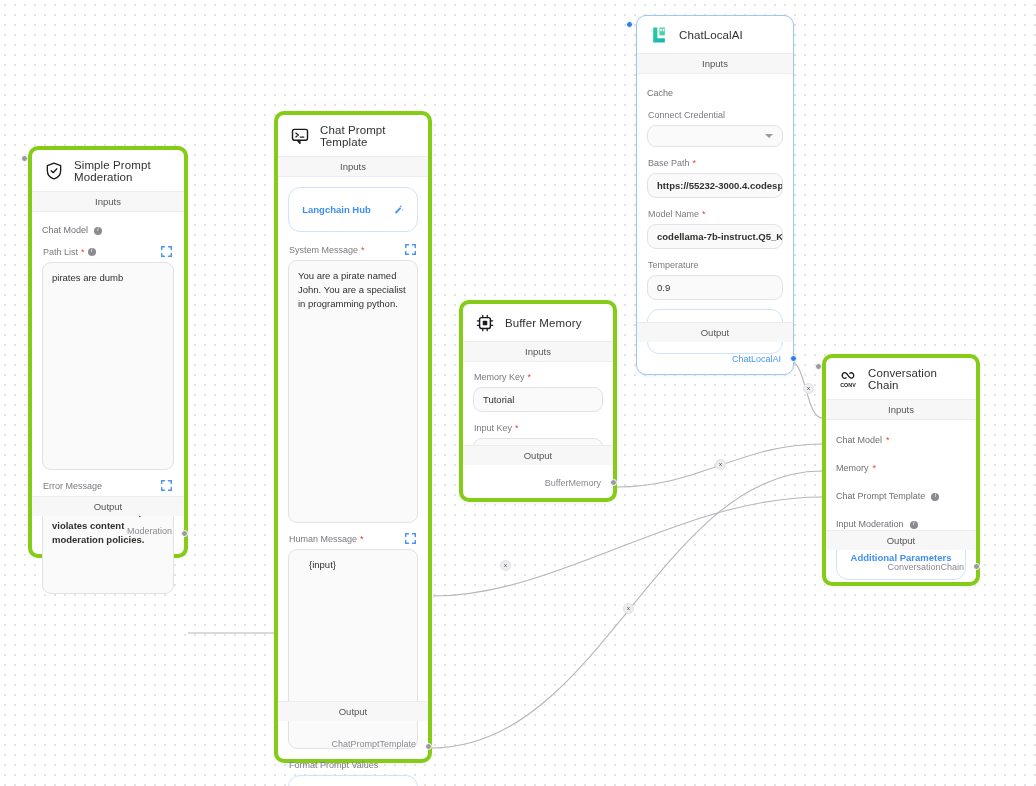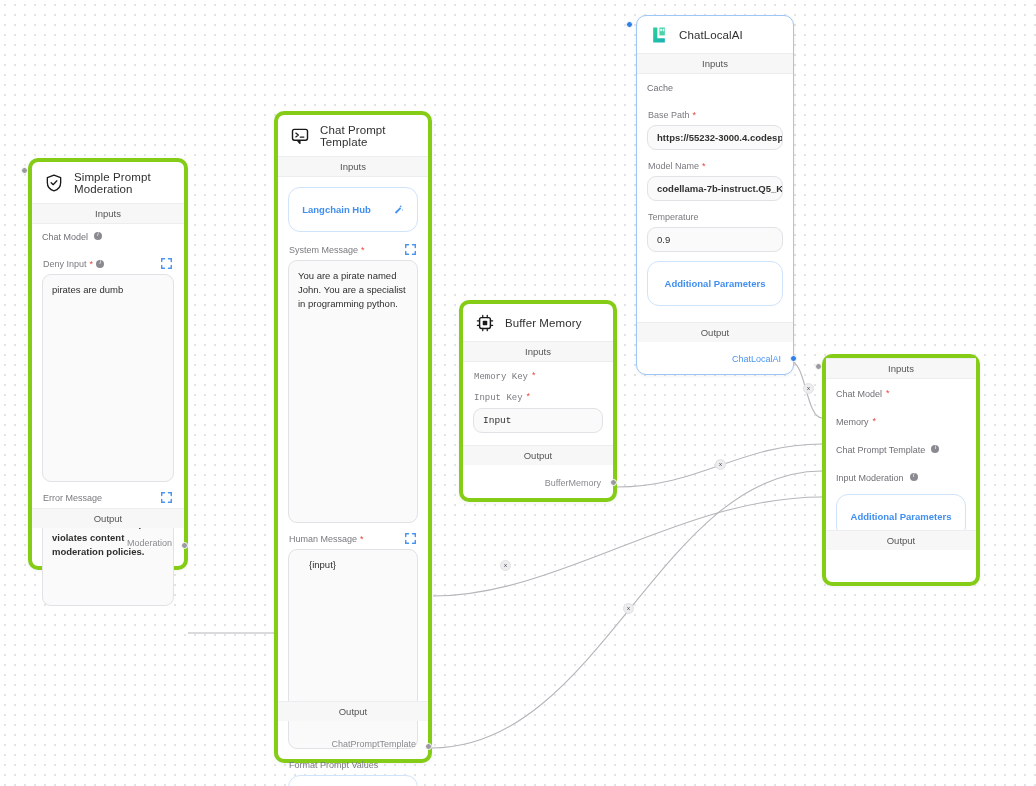--- a/index.html
+++ b/index.html
@@ -75,21 +75,21 @@
     width:0;height:0;border-left:4px solid transparent;border-right:4px solid transparent;
     border-top:4px solid #9a9aa0;
   }
   .btn-outline{
     border:1px solid #cfe3fa;border-radius:12px;background:#fff;
     color:#3f8ef0;font-size:9.5px;text-align:center;padding:16px 0;
     display:flex;align-items:center;justify-content:center;gap:22px;
     box-sizing:border-box;width:100%;cursor:pointer;font-weight:600;
   }
   .port-row{
-    display:flex;align-items:flex-start;font-size:9px;color:#6f6f76;
+    display:flex;align-items:flex-end;font-size:9px;color:#6f6f76;
     height:15px;margin-bottom:14px;gap:4px;
   }
   .port-row .info-ic{margin-left:2px;}
   .out-row{
     display:flex;align-items:center;justify-content:flex-end;
     font-size:9px;color:#8a8a90;padding:8px 12px 10px 12px;
   }
   .handle{
     position:absolute;width:7px;height:7px;border-radius:50%;
     background:#9a9aa0;border:1px solid #fff;box-sizing:border-box;
@@ -120,40 +120,40 @@
 
     <path d="M188,633 L276,633"></path>
     <path d="M433,596 C560,596 680,497 822,497"></path>
   </svg>
 
   <div class="edge-x" style="left:803px;top:383px;">x</div>
   <div class="edge-x" style="left:715px;top:459px;">x</div>
   <div class="edge-x" style="left:623px;top:603px;">x</div>
   <div class="edge-x" style="left:500px;top:560px;">x</div>
 
-  <div class="node" style="left:28px;top:146px;width:160px;height:412px;margin-top:12px;">
+  <div class="node" style="left:28px;top:146px;width:160px;height:412px;">
     <div class="node-header">
       <svg class="node-icon" viewBox="0 0 24 24">
         <path d="M12 2.5 L20 5.5 V11.5 C20 16.5 16.6 20.3 12 21.5 C7.4 20.3 4 16.5 4 11.5 V5.5 Z" fill="none" stroke="#1a1a1a" stroke-width="1.6" stroke-linejoin="round"></path>
         <path d="M8.6 11.6 l2.4 2.4 l4.4 -4.6" fill="none" stroke="#1a1a1a" stroke-width="1.6" stroke-linecap="round" stroke-linejoin="round"></path>
       </svg>
       <span class="node-title">Simple Prompt Moderation</span>
     </div>
     <div class="section-bar">Inputs</div>
     <div class="body">
 
       <div class="port-row" style="margin-bottom:12px;">
         <div class="handle left" style="left:-11px;top:5px;"></div>
         <span>Chat Model</span>
         <span class="info-ic"></span>
       </div>
 
       <div class="field">
         <div class="flabel">
-          <span>Deny Input</span>
+          <span>Path List</span>
           <span class="req">*</span>
           <span class="info-ic"></span>
         </div>
         <svg class="expand-ic" viewBox="0 0 16 16" style="top:-1px;">
           <path d="M1 5 V1 H5 M11 1 H15 V5 M15 11 V15 H11 M5 15 H1 V11" fill="none" stroke="#4a95f2" stroke-width="2.2" stroke-linecap="round"></path>
         </svg>
         <div class="ta" style="height:208px;">pirates are dumb</div>
       </div>
 
       <div class="field">
@@ -236,27 +236,28 @@
     <div class="node-header">
       <svg class="node-icon" viewBox="0 0 24 24">
         <rect x="5.5" y="5.5" width="13" height="13" rx="2.2" fill="none" stroke="#1a1a1a" stroke-width="1.7"></rect>
         <rect x="9.3" y="9.3" width="5.4" height="5.4" rx="1" fill="#1a1a1a"></rect>
         <path d="M9.3 2.8 V5.5 M14.7 2.8 V5.5 M9.3 18.5 V21.2 M14.7 18.5 V21.2
                  M2.8 9.3 H5.5 M2.8 14.7 H5.5 M18.5 9.3 H21.2 M18.5 14.7 H21.2" stroke="#1a1a1a" stroke-width="1.5" stroke-linecap="round"></path>
       </svg>
       <span class="node-title">Buffer Memory</span>
     </div>
     <div class="section-bar">Inputs</div>
-    <div class="body" style="padding-top:10px;font-family:Liberation Mono, monospace;">
+    <div class="body" style="padding-top:10px;">
 
       <div class="field">
         <div class="flabel">
           <span>Memory Key</span>
           <span class="req">*</span>
         </div>
+        <div class="input-box">Tutorial</div>
       </div>
 
       <div class="field" style="margin-bottom:4px;">
         <div class="flabel">
           <span>Input Key</span>
           <span class="req">*</span>
         </div>
         <div class="input-box">Input</div>
       </div>
     </div>
@@ -284,20 +285,28 @@
       <span class="node-title">ChatLocalAI</span>
     </div>
     <div class="section-bar">Inputs</div>
     <div class="body" style="padding-top:9px;">
 
       <div class="port-row" style="margin-bottom:12px;">
         <div class="handle left blue" style="left:-11px;top:5px;"></div>
         <span>Cache</span>
       </div>
 
+      <div class="field">
+        <div class="flabel">
+          <span>Connect Credential</span>
+        </div>
+        <div class="select-box">
+          <span class="caret"></span>
+        </div>
+      </div>
 
       <div class="field">
         <div class="flabel">
           <span>Base Path</span>
           <span class="req">*</span>
         </div>
         <div class="input-box" style="font-weight:600;">https://55232-3000.4.codesphere.com</div>
       </div>
 
       <div class="field">
@@ -318,20 +327,29 @@
       <div class="btn-outline">Additional Parameters</div>
     </div>
     <div class="section-bar out" style="position:absolute;left:0;right:0;bottom:32px;">Output</div>
     <div class="out-row" style="position:absolute;left:0;right:0;bottom:0;">
       <span style="color:#4a95f2;">ChatLocalAI</span>
       <div class="handle right blue" style="top:9px;"></div>
     </div>
   </div>
 
   <div class="node" style="left:822px;top:354px;width:158px;height:232px;">
+    <div class="node-header">
+      <svg class="node-icon" viewBox="0 0 24 26">
+        <path d="M4.5 8.5 C4.5 5.2 7.5 3.8 9.8 5.6 C11.5 7 12.4 9.4 14 10.8 C16.3 12.8 19.5 11.4 19.5 8.3
+                 C19.5 5.4 16.6 4 14.4 5.6" fill="none" stroke="#1a1a1a" stroke-width="1.7" stroke-linecap="round"></path>
+        <path d="M4.5 8.5 C4.5 11.6 7.4 13 9.6 11.4" fill="none" stroke="#1a1a1a" stroke-width="1.7" stroke-linecap="round"></path>
+        <text x="12" y="23" text-anchor="middle" font-size="7" font-family="Liberation Sans, sans-serif" font-weight="bold" fill="#1a1a1a">CONV</text>
+      </svg>
+      <span class="node-title">Conversation Chain</span>
+    </div>
     <div class="section-bar">Inputs</div>
     <div class="body" style="padding-top:10px;">
 
       <div class="port-row" style="margin-bottom:13px;">
         <div class="handle left" style="left:-11px;top:5px;"></div>
         <span>Chat Model</span>
         <span class="req">*</span>
       </div>
 
       <div class="port-row" style="margin-bottom:13px;">
@@ -348,15 +366,19 @@
 
       <div class="port-row" style="margin-bottom:6px;">
         <div class="handle left" style="left:-11px;top:5px;"></div>
         <span>Input Moderation</span>
         <span class="info-ic"></span>
       </div>
 
       <div class="btn-outline">Additional Parameters</div>
     </div>
     <div class="section-bar out" style="position:absolute;left:0;right:0;bottom:32px;">Output</div>
+    <div class="out-row" style="position:absolute;left:0;right:0;bottom:0;">
+      <span>ConversationChain</span>
+      <div class="handle right" style="top:9px;"></div>
+    </div>
   </div>
 
 </div>
 
 </body></html>

